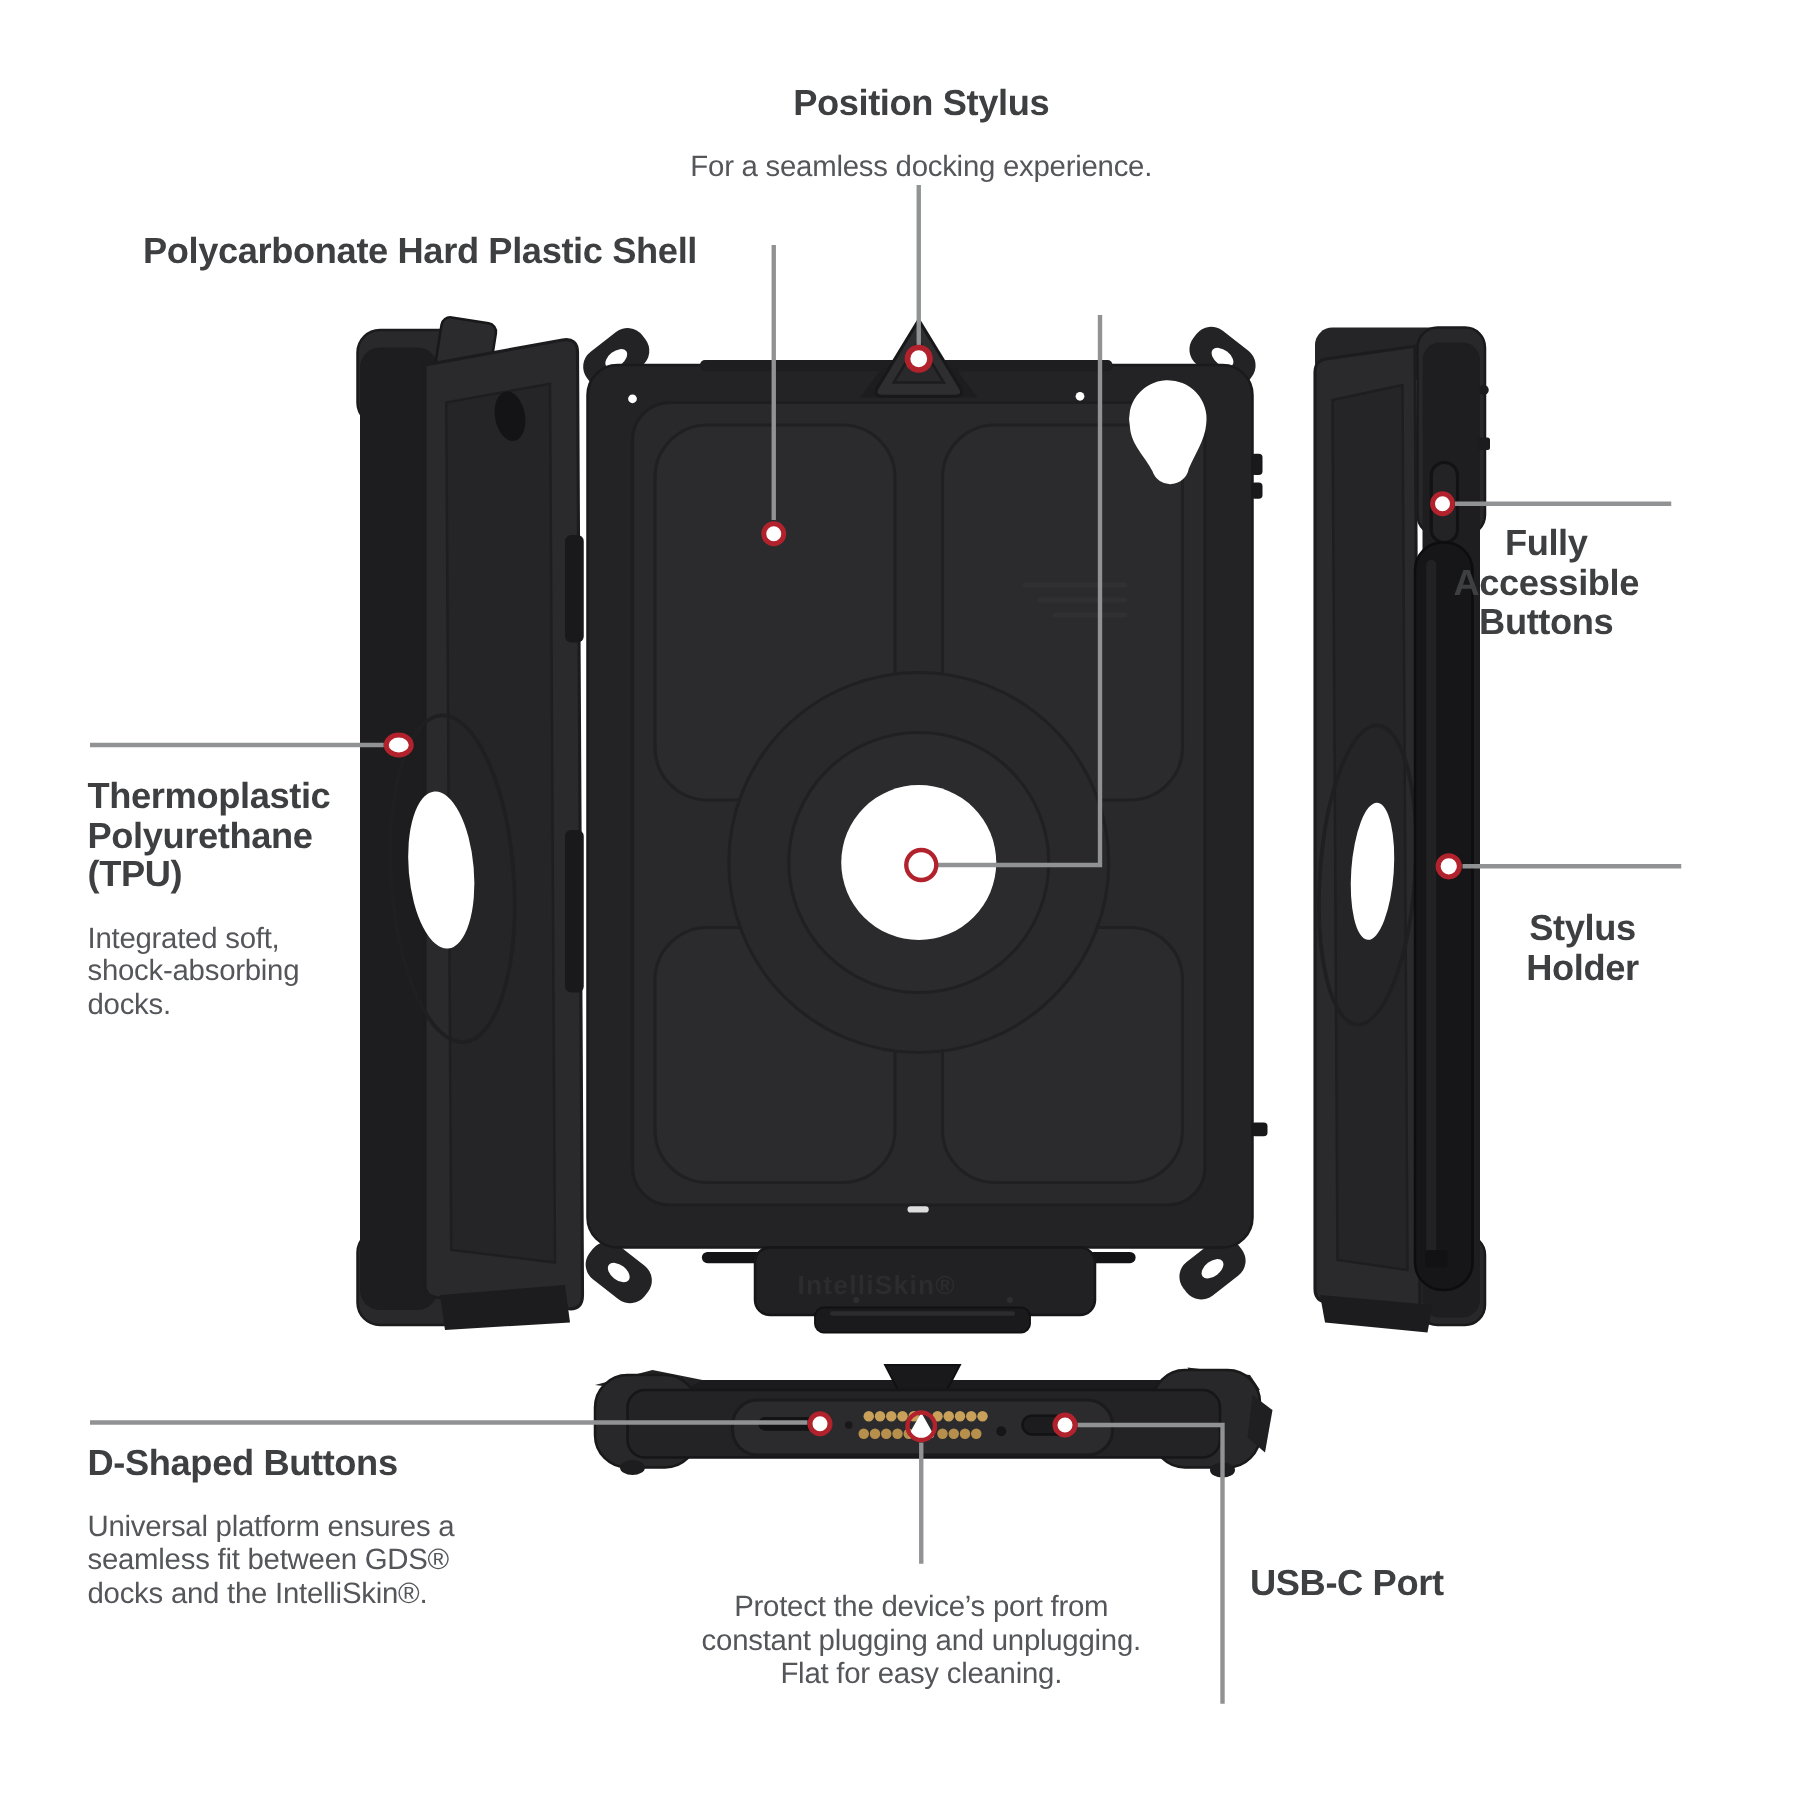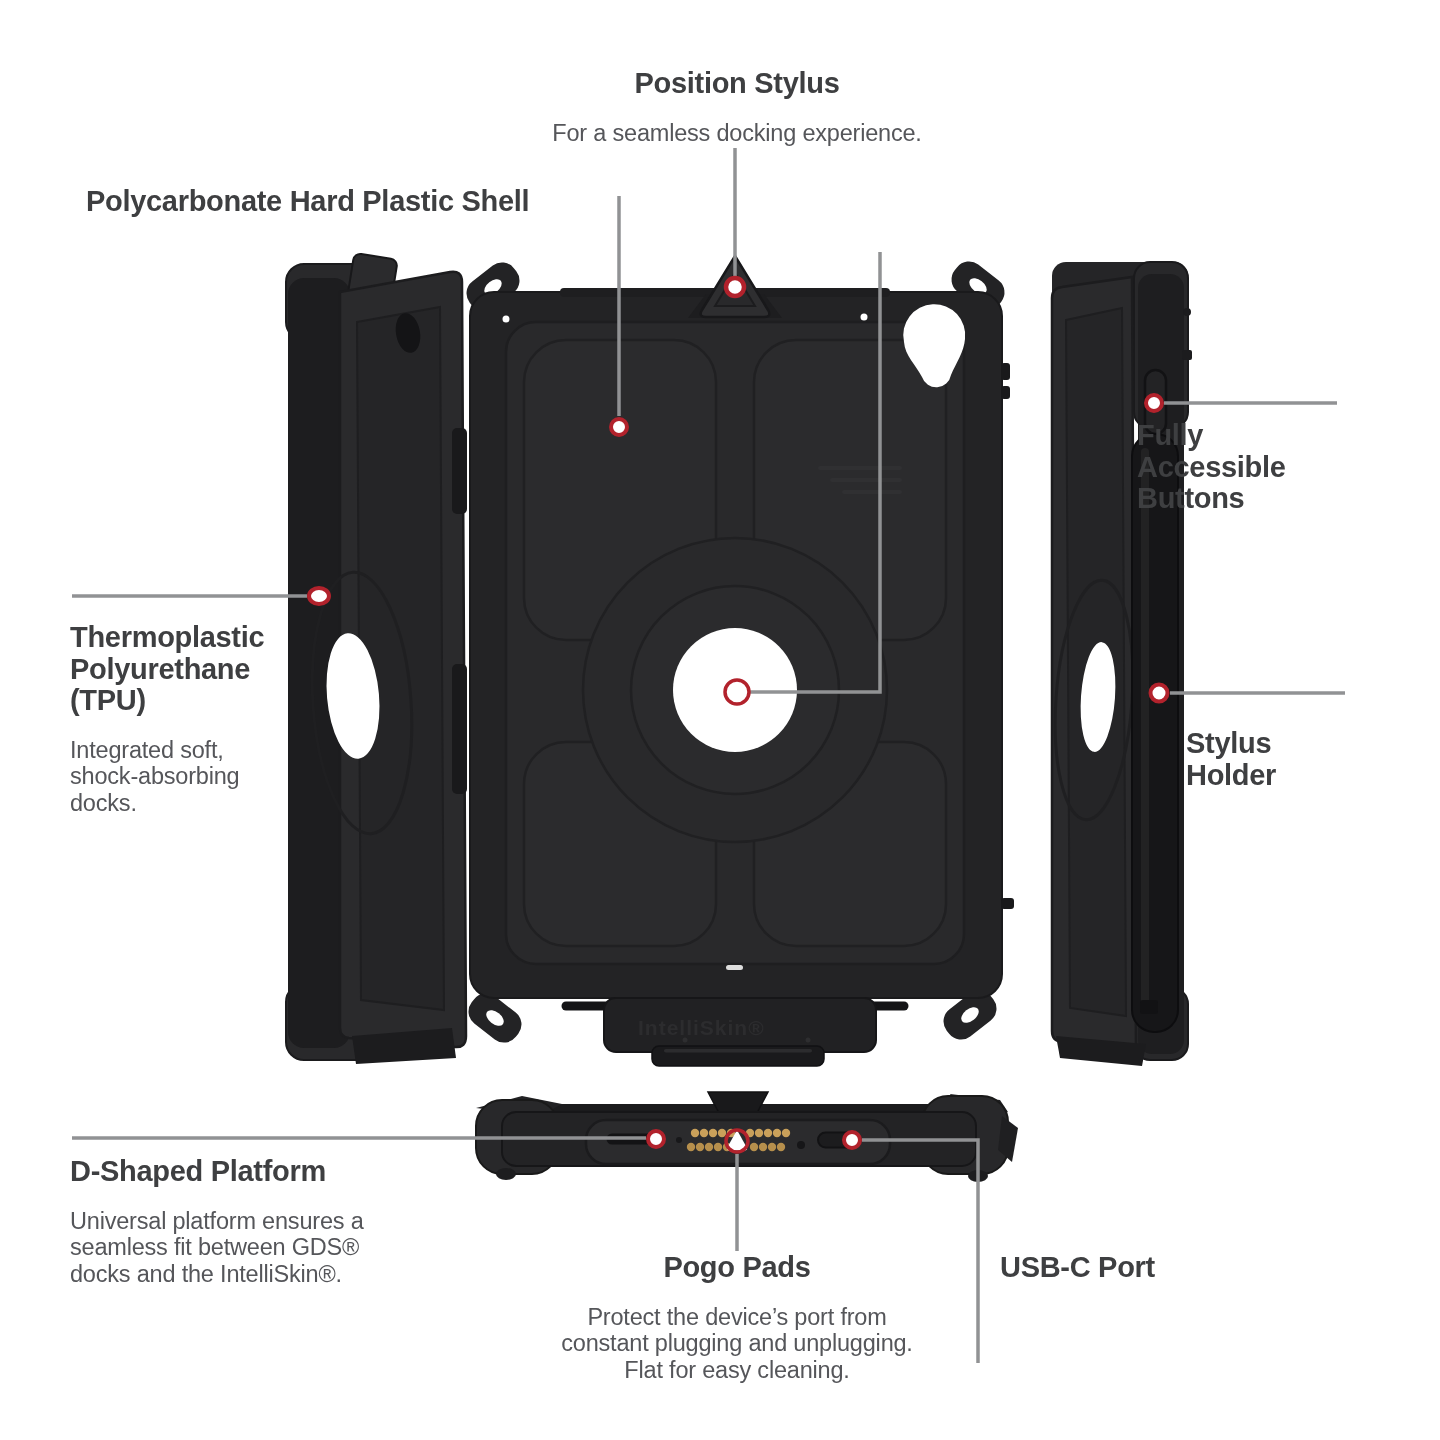--- a/index.html
+++ b/index.html
@@ -14,21 +14,21 @@
   .callout{position:absolute;}
   .callout .title{
     font-size:29px;font-weight:bold;color:#3e3f41;
     line-height:1.09;letter-spacing:-0.3px;
   }
   .callout .desc{
     font-size:23.5px;font-weight:normal;color:#55565a;
     line-height:1.13;margin-top:20px;letter-spacing:-0.2px;
   }
   .ta-c{text-align:center;}
-  .ta-r{text-align:left;}
+  .ta-r{text-align:center;}
   .ta-l{text-align:left;}
 </style>
 </head>
 <body>
 
 <div id="canvas">
 
   <svg id="art" width="1440" height="1440" viewBox="0 0 1440 1440">
 
     <g>
@@ -216,26 +216,25 @@
   <div class="callout ta-r" style="left:1186px;top:706px;width:160px;margin-top:22px;">
     <div class="title">Stylus Holder</div>
   </div>
 
   <div class="callout ta-l" style="left:70px;top:622px;width:215px;">
     <div class="title">Thermoplastic Polyurethane (TPU)</div>
     <div class="desc">Integrated soft, shock-absorbing docks.</div>
   </div>
 
   <div class="callout ta-l" style="left:70px;top:1156px;width:355px;">
-    <div class="title">D-Shaped Platform</div>
+    <div class="title">D-Shaped Buttons</div>
     <div class="desc">Universal platform ensures a seamless fit between GDS® docks and the IntelliSkin®.</div>
   </div>
 
   <div class="callout ta-c" style="left:552px;top:1252px;width:370px;">
-    <div class="title">Pogo Pads</div>
     <div class="desc">Protect the device’s port from constant plugging and unplugging. Flat for easy cleaning.</div>
   </div>
 
   <div class="callout ta-l" style="left:1000px;top:1252px;width:350px;">
     <div class="title">USB-C Port</div>
   </div>
 
 </div>
 
 </body></html>

